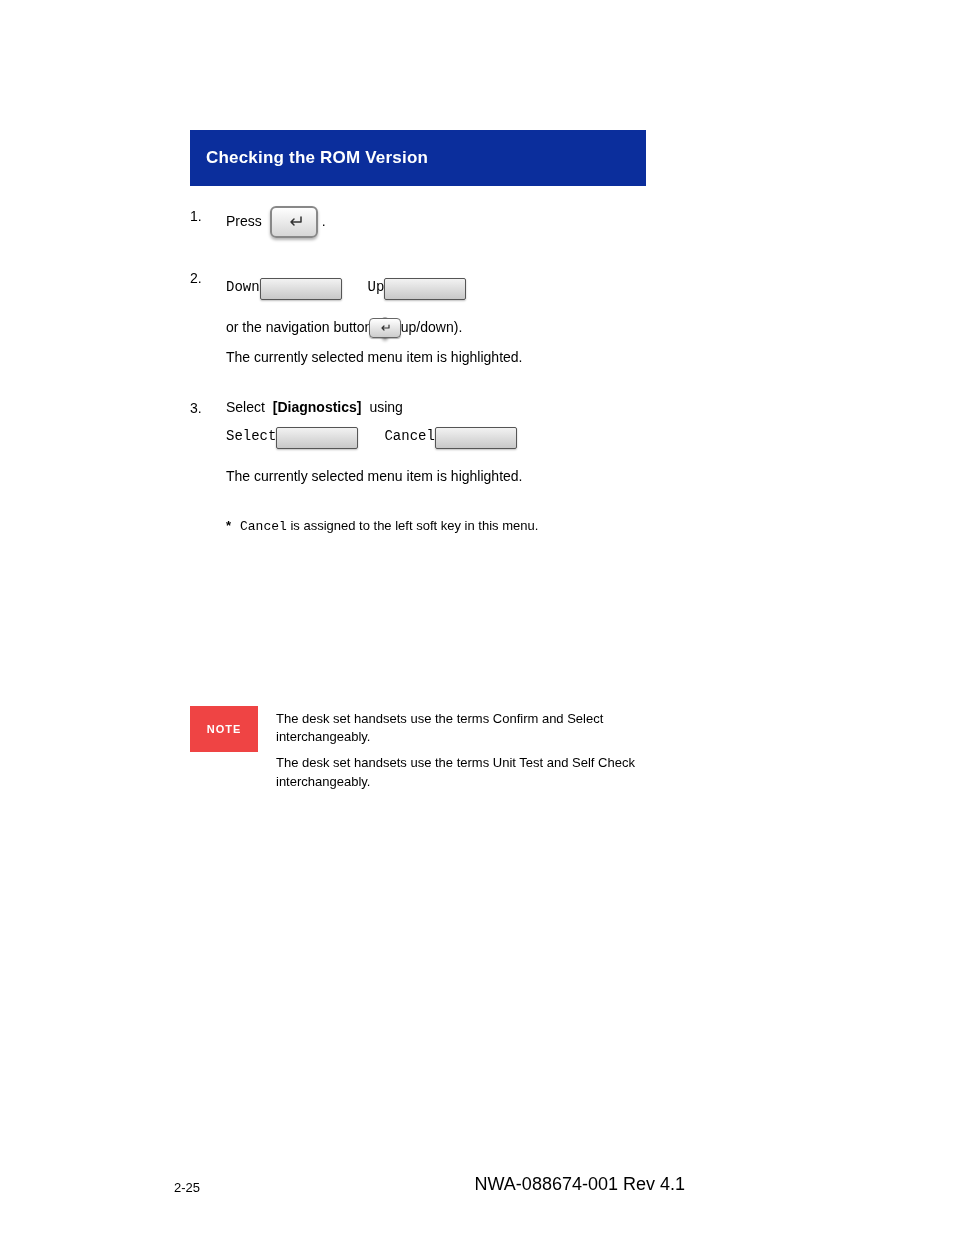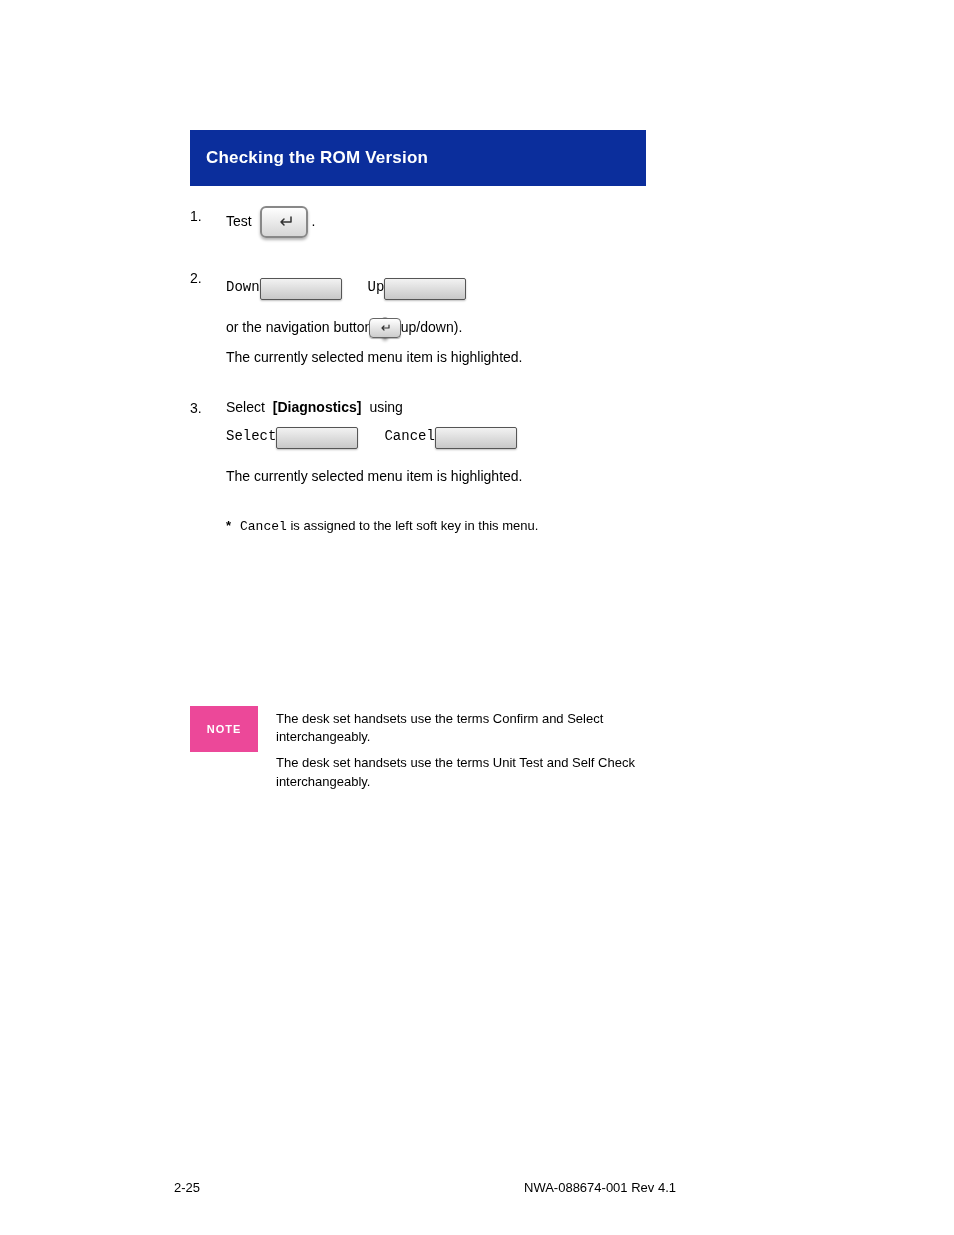--- a/index.html
+++ b/index.html
@@ -133,21 +133,21 @@
     flex: 0 0 14px;
     font-weight: bold;
   }
 
   .note-block {
     margin-top: 170px;
     display: flex;
     align-items: flex-start;
   }
   .note-badge {
-    background: #ec4899;
+    background: #ef4444;
     color: #fff;
     font-size: 11px;
     font-weight: bold;
     letter-spacing: 1px;
     width: 68px;
     height: 46px;
     display: flex;
     align-items: center;
     justify-content: center;
     flex: 0 0 68px;
@@ -163,38 +163,38 @@
 
   .footer {
     position:absolute;
     bottom: 40px;
     left: 174px;
     font-size: 13px;
   }
   .footer-right {
     position:absolute;
     bottom: 40px;
-    right: 160px;
-    font-size: 13px;
+    right: 151px;
+    font-size: 18px;
   }
 </style>
 </head>
 <body>
 
 <div class="page">
 
   <div class="banner">
     <span>Checking the ROM Version</span>
   </div>
 
   <div class="section">
     <div class="num">1.</div>
     <div class="content">
       <p class="no-top">
-        <span>Test</span>
+        <span>Press</span>
         <span class="enter-key" style="margin:0 4px;">
           <svg width="20" height="14" viewBox="0 0 20 14">
             <path d="M17 2 L17 7 L7 7 M7 7 L10 4 M7 7 L10 10" stroke="#333" stroke-width="1.5" fill="none" stroke-linecap="round" stroke-linejoin="round"></path>
           </svg>
         </span><span>.</span>
       </p>
     </div>
   </div>
 
   <div class="section">

